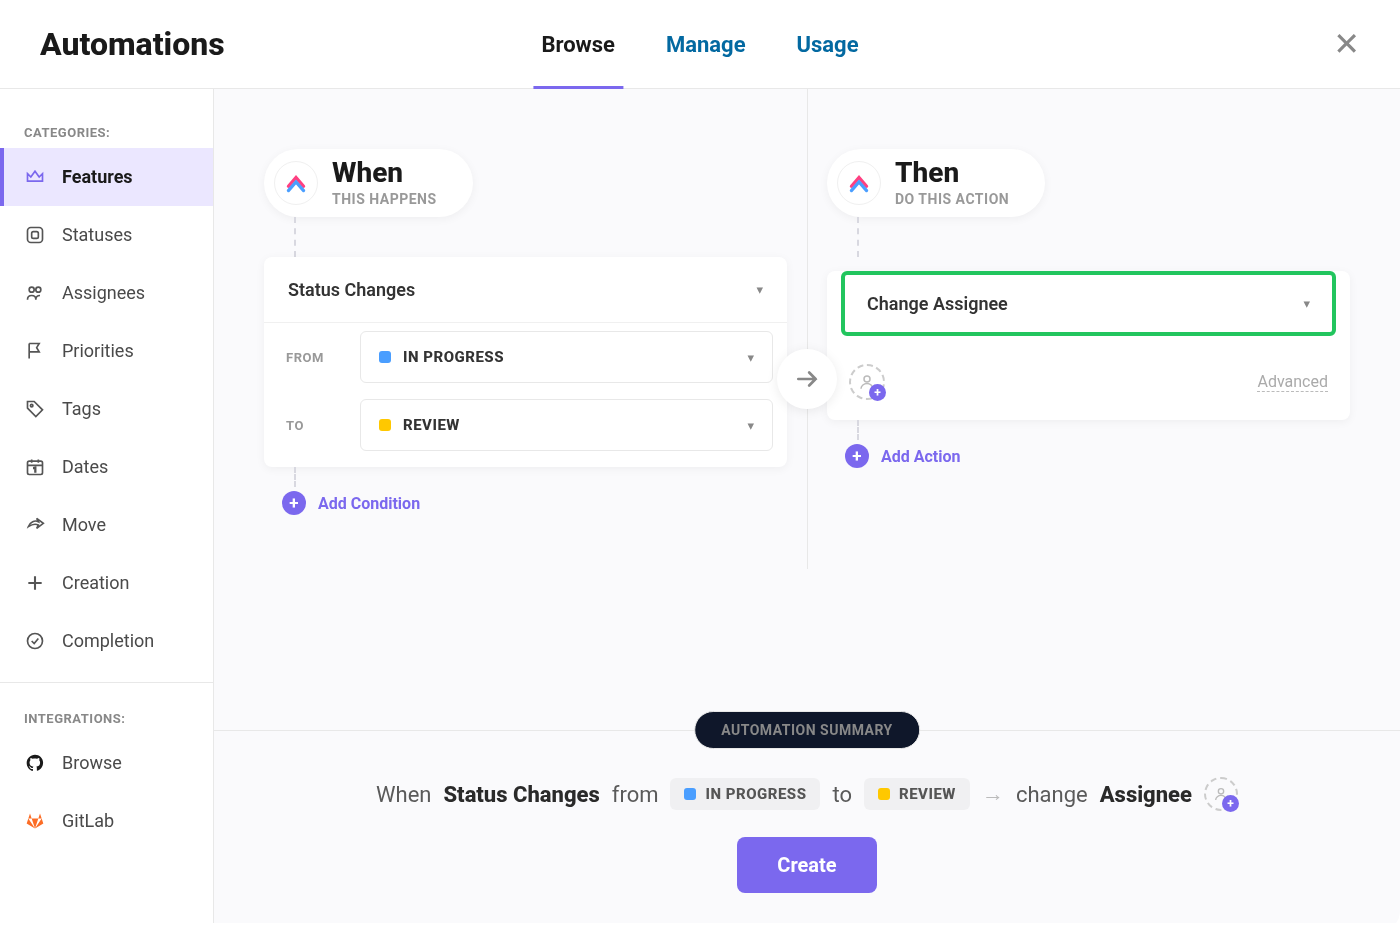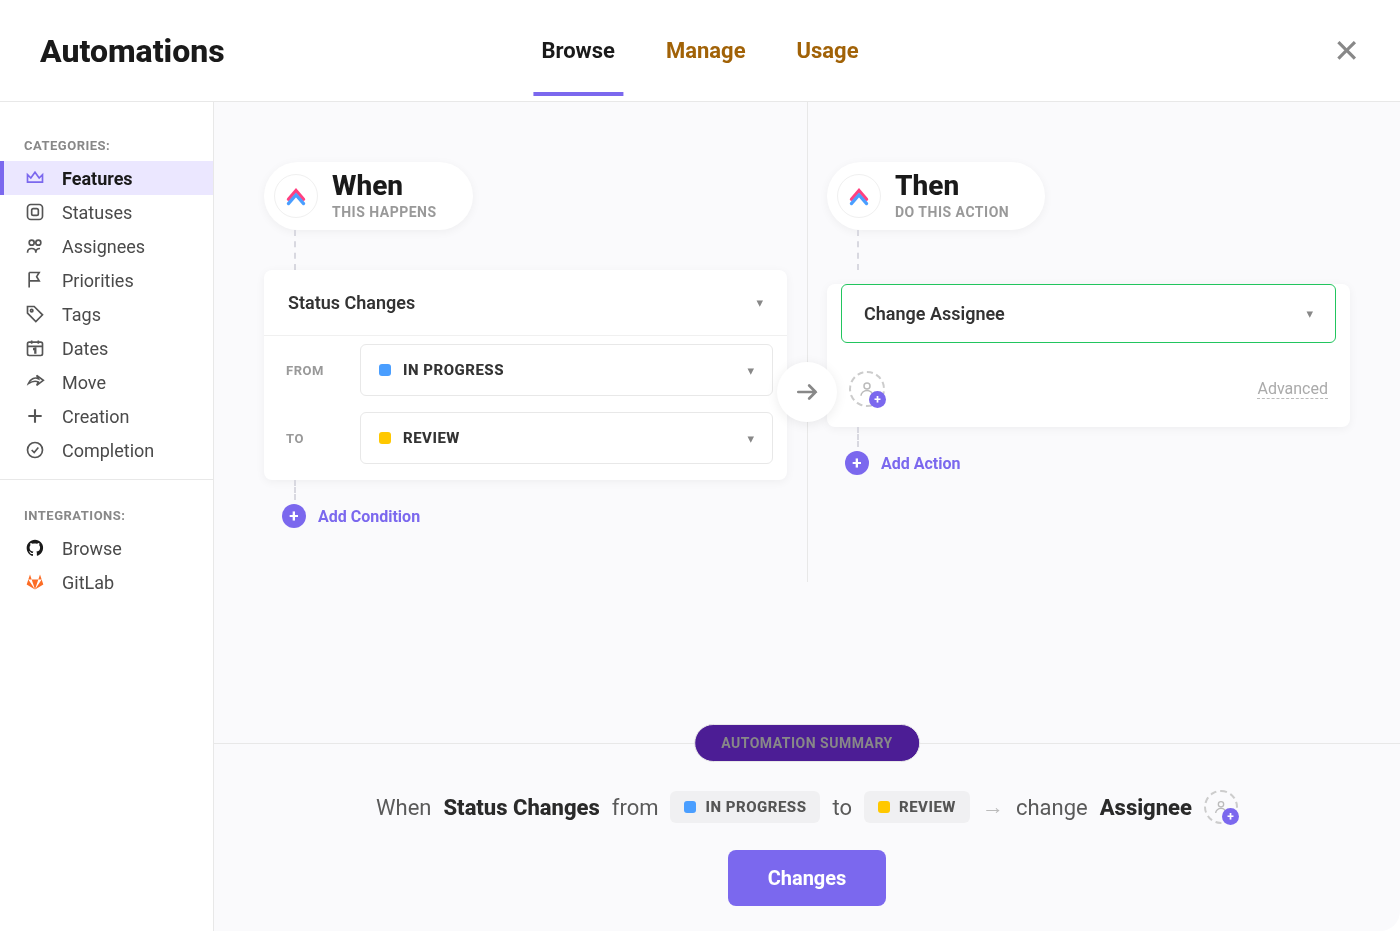--- a/index.html
+++ b/index.html
@@ -1,50 +1,50 @@
 <!DOCTYPE html>
 <html><head>
 <meta charset="utf-8">
 <style>
 * { margin: 0; padding: 0; box-sizing: border-box; font-family: -apple-system, BlinkMacSystemFont, 'Segoe UI', Roboto, sans-serif; }
 body { background: #fff; width: 1400px; height: 931px; overflow: hidden; border-radius: 20px; }
 
-.header { display: flex; align-items: center; height: 102px; border-bottom: 1px solid #e8e8e8; padding: 0 40px; position: relative; }
+.header { display: flex; align-items: center; height: 89px; border-bottom: 1px solid #e8e8e8; padding: 0 40px; position: relative; }
 .header-title { font-size: 32px; font-weight: 800; color: #1a1a1a; }
 .tabs { position: absolute; left: 50%; transform: translateX(-50%); display: flex; gap: 35px; justify-content: space-between; }
-.tab { font-size: 22px; font-weight: 700; color: #a16207; cursor: pointer; padding: 32px 8px; position: relative; }
+.tab { font-size: 22px; font-weight: 700; color: #0369a1; cursor: pointer; padding: 32px 8px; position: relative; }
 .tab.active { color: #1a1a1a; }
 .tab.active::after { content: ''; position: absolute; bottom: -1px; left: 0; right: 0; height: 4px; background: #7b68ee; }
 .close-btn { position: absolute; right: 40px; font-size: 32px; color: #888; cursor: pointer; font-weight: 300; }
 
 .body-wrap { display: flex; height: calc(100% - 97px); }
 
 .sidebar { width: 214px; border-right: 1px solid #e8e8e8; padding: 28px 0; }
 .section-label { font-size: 13px; font-weight: 700; letter-spacing: 0.5px; color: #888; padding: 8px 24px; }
-.cat-item { display: flex; align-items: flex-end; gap: 16px; padding: 6px 24px; font-size: 18px; color: #4a4a4a; cursor: pointer; }
+.cat-item { display: flex; align-items: flex-start; gap: 16px; padding: 18px 24px; font-size: 18px; color: #4a4a4a; cursor: pointer; }
 .cat-item.active { background: #ebe7ff; color: #1a1a1a; font-weight: 700; position: relative; }
 .cat-item.active::before { content: ''; position: absolute; left: 0; top: 0; bottom: 0; width: 4px; background: #7b68ee; }
 .cat-icon { width: 22px; height: 22px; display: flex; align-items: center; justify-content: center; color: #555; }
 .integrations-sep { border-top: 1px solid #e8e8e8; margin: 12px 0 20px; }
 
 .main { flex: 1; background: #fafafc; position: relative; display: flex; flex-direction: column; }
 .builder { display: flex; padding: 60px 50px 30px; gap: 40px; align-items: flex-start; position: relative; flex: 1; }
 .col { flex: 1; position: relative; }
 .divider-line { position: absolute; left: 50%; top: 0; width: 1px; height: 480px; background: #e8e8e8; }
 
 .pill { background: #fff; border-radius: 40px; padding: 10px 36px 10px 10px; display: flex; align-items: center; gap: 14px; box-shadow: 0 2px 10px rgba(0,0,0,0.05); width: fit-content; }
 .pill-icon { width: 44px; height: 44px; border-radius: 50%; background: #fff; display: flex; align-items: center; justify-content: center; border: 1px solid #f0f0f0; }
 .pill-text .big { font-size: 28px; font-weight: 800; color: #1a1a1a; line-height: 1; }
 .pill-text .small { font-size: 14px; font-weight: 700; letter-spacing: 0.5px; color: #999; margin-top: 4px; }
 
 .connector { border-left: 2px dashed #d8d8e0; height: 40px; margin-left: 30px; }
 .connector-short { border-left: 2px dashed #d8d8e0; height: 20px; margin-left: 30px; }
 
 .card { background: #fff; border-radius: 8px; box-shadow: 0 2px 10px rgba(0,0,0,0.05); }
-.select-box { display: flex; align-items: center; justify-content: space-between; padding: 18px 22px; border: 1px solid #22c55e; border-radius: 6px; margin: 12px 14px; cursor: pointer; }
+.select-box { display: flex; align-items: center; justify-content: space-between; padding: 18px 22px; border: 4px solid #22c55e; border-radius: 6px; margin: 12px 14px; cursor: pointer; }
 .select-box.top { border: none; border-bottom: 1px solid #f0f0f0; margin: 0; padding: 22px 24px; border-radius: 0; }
 .select-label { font-size: 18px; font-weight: 600; color: #333; }
 .chev { color: #888; font-size: 13px; }
 .param-row { display: flex; align-items: center; padding: 8px 14px 8px 22px; gap: 16px; }
 .param-label { width: 58px; font-size: 13px; font-weight: 700; letter-spacing: 0.5px; color: #999; }
 .param-select { flex: 1; display: flex; align-items: center; justify-content: space-between; border: 1px solid #e8e8e8; border-radius: 6px; padding: 16px 18px; cursor: pointer; }
 .status-chip { display: flex; align-items: center; gap: 12px; font-size: 15px; font-weight: 800; letter-spacing: 0.5px; color: #333; }
 .dot { width: 12px; height: 12px; border-radius: 3px; }
 .dot-blue { background: #4a9eff; }
 .dot-yellow { background: #ffc800; }
@@ -53,21 +53,21 @@
 .plus-circle { width: 24px; height: 24px; border-radius: 50%; background: #7b68ee; color: #fff; display: flex; align-items: center; justify-content: center; font-size: 17px; font-weight: 700; }
 
 .arrow-circle { position: absolute; left: 50%; top: 260px; transform: translateX(-50%); width: 60px; height: 60px; border-radius: 50%; background: #fff; box-shadow: 0 2px 12px rgba(0,0,0,0.08); display: flex; align-items: center; justify-content: center; z-index: 5; }
 
 .assignee-row { display: flex; align-items: center; justify-content: space-between; padding: 16px 22px 20px; }
 .avatar-add { width: 36px; height: 36px; border-radius: 50%; border: 2px dashed #ccc; display: flex; align-items: center; justify-content: center; position: relative; color: #aaa; }
 .avatar-add .mini-plus { position: absolute; bottom: -3px; right: -3px; width: 17px; height: 17px; border-radius: 50%; background: #7b68ee; color: #fff; display: flex; align-items: center; justify-content: center; font-size: 12px; font-weight: 700; }
 .advanced-link { font-size: 16px; color: #aaa; border-bottom: 1px dashed #bbb; cursor: pointer; }
 
 .summary-section { border-top: 1px solid #e8e8e8; padding: 10px 40px 30px; text-align: center; position: relative; }
-.summary-pill { position: absolute; top: -20px; left: 50%; transform: translateX(-50%); background: #4c1d95; border: 1px solid #e8e8e8; border-radius: 30px; padding: 10px 26px; font-size: 14px; font-weight: 700; letter-spacing: 0.5px; color: #888; }
+.summary-pill { position: absolute; top: -20px; left: 50%; transform: translateX(-50%); background: #0f172a; border: 1px solid #e8e8e8; border-radius: 30px; padding: 10px 26px; font-size: 14px; font-weight: 700; letter-spacing: 0.5px; color: #888; }
 .summary-text { display: flex; align-items: center; justify-content: center; gap: 12px; font-size: 22px; color: #5a5a5a; margin-top: 36px; flex-wrap: wrap; }
 .summary-text strong { font-weight: 800; color: #2a2a2a; }
 .chip-inline { background: #f0f0f2; border-radius: 6px; padding: 7px 14px; display: inline-flex; align-items: center; gap: 9px; font-size: 15px; font-weight: 800; letter-spacing: 0.5px; color: #555; }
 .arrow-inline { color: #bbb; }
 .create-btn { background: #7b68ee; color: #fff; font-size: 20px; font-weight: 700; padding: 16px 40px; border-radius: 8px; border: none; cursor: pointer; margin-top: 26px; }
 </style>
 </head>
 <body>
 
 <div class="header">
@@ -300,17 +300,17 @@
       <span>change</span>
       <strong>Assignee</strong>
       <span class="avatar-add" style="width:34px;height:34px;">
         <svg width="16" height="16" viewBox="0 0 24 24" fill="none" stroke="#bbb" stroke-width="2">
               <circle cx="12" cy="8" r="4"></circle>
               <path d="M4 21c0-4 4-7 8-7s8 3 8 7"></path>
             </svg>
         <span class="mini-plus">+</span>
       </span>
     </div>
-    <button class="create-btn">Changes</button>
+    <button class="create-btn">Create</button>
   </div>
 </div>
 
 </div>
 
 </body></html>

